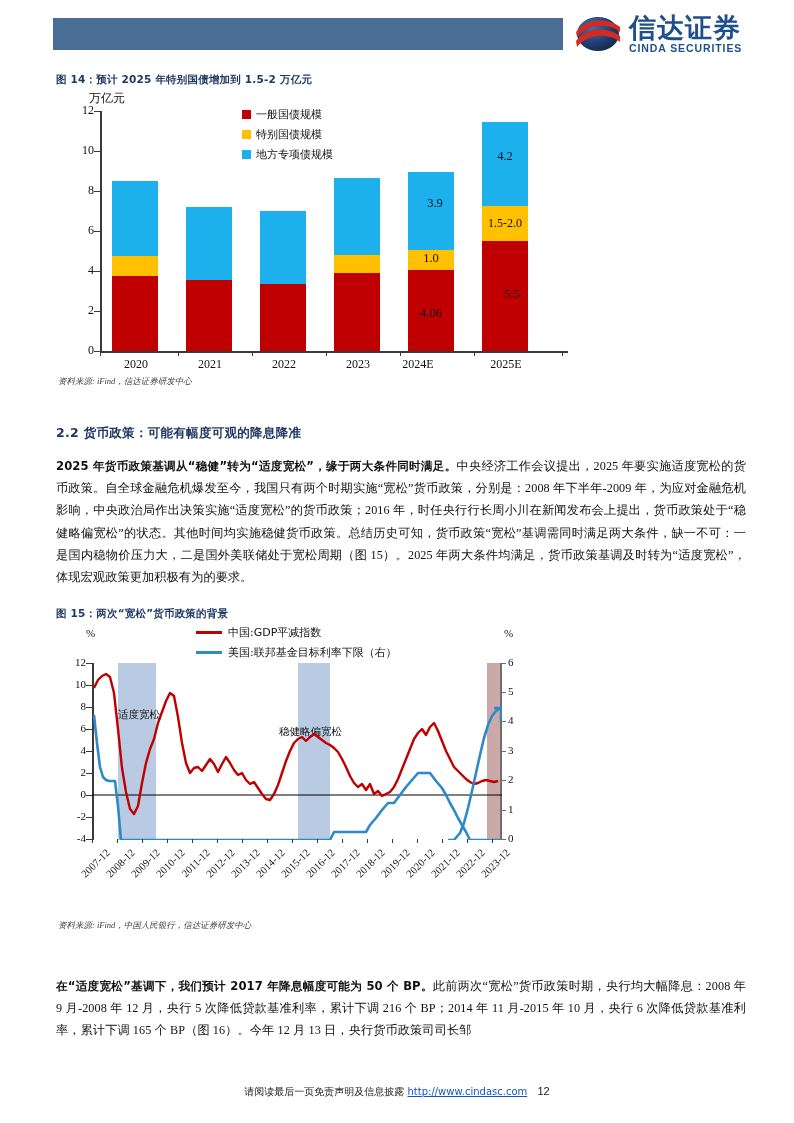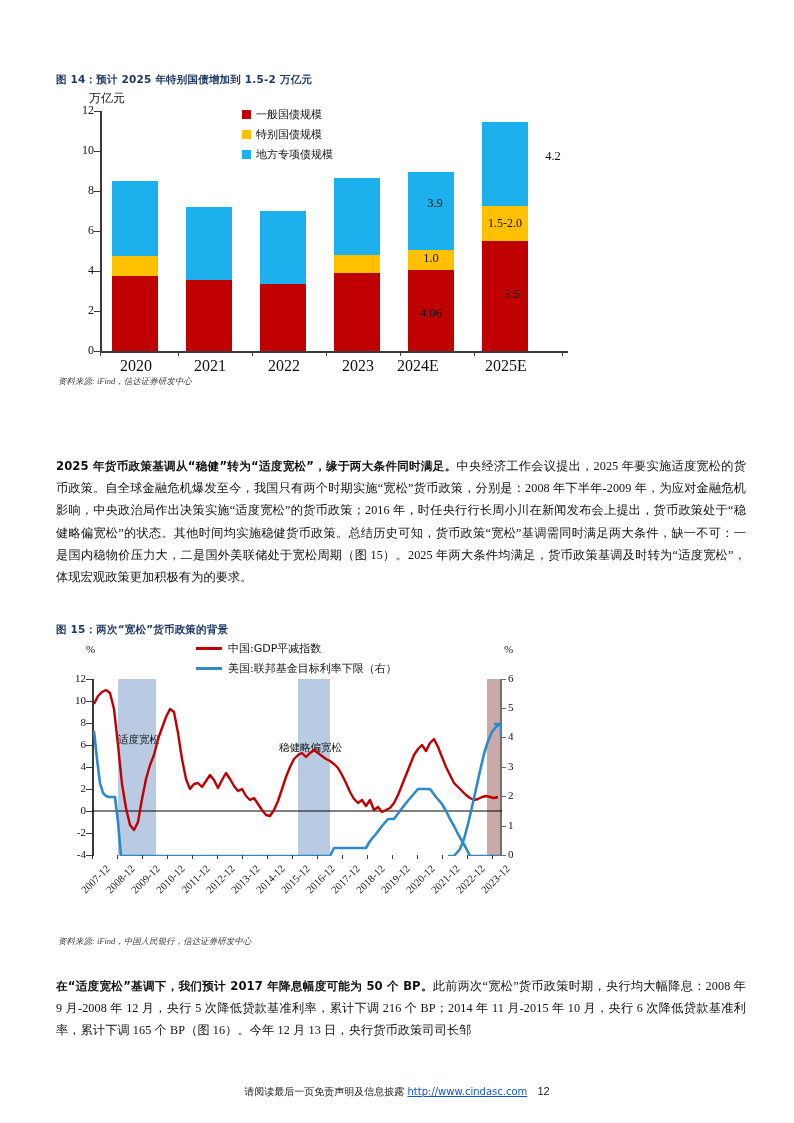--- a/index.html
+++ b/index.html
@@ -31,41 +31,41 @@
   
   #fig14{position:absolute;left:56px;top:73px;width:690px;height:320px;}
   #fig14 .plot{position:absolute;left:0px;top:18px;width:520px;height:282px;}
   .axis-unit{position:absolute;font-family:"Liberation Serif",serif;font-size:12px;color:#111;}
   .ytick{position:absolute;font-family:"Liberation Serif",serif;font-size:12px;color:#111;
         text-align:right;width:26px;}
   .ytickmark{position:absolute;width:6px;height:1px;background:#3a3a3a;}
   .yaxis{position:absolute;width:1.6px;background:#3a3a3a;}
   .xaxis{position:absolute;height:1.6px;background:#3a3a3a;}
   .xtickmark{position:absolute;width:1.2px;height:5px;background:#3a3a3a;}
-  .xtick{position:absolute;font-family:"Liberation Serif",serif;font-size:16px;color:#111;text-align:center;}
+  .xtick{position:absolute;font-family:"Liberation Serif",serif;font-size:12px;color:#111;text-align:center;}
   .bar-seg{position:absolute;}
   .bar-lbl{position:absolute;font-family:"Liberation Serif",serif;font-size:12.5px;color:#111;
         text-align:center;}
   .lg14{position:absolute;font-family:"DejaVu Sans",sans-serif;font-size:11px;color:#111;
         display:flex;align-items:center;gap:5px;white-space:nowrap;}
   .lg-sq{width:9px;height:9px;display:inline-block;flex:0 0 auto;}
 
   
   .h2{
     position:absolute;font-family:"DejaVu Sans",sans-serif;font-weight:bold;font-size:12.5px;
     color:#1f3864;letter-spacing:.3px;
   }
   .para{
     position:absolute;font-family:"Liberation Serif",serif;font-size:12.2px;color:#111;
     line-height:1.82;text-align:justify;letter-spacing:.1px;
   }
   .para b{font-family:"DejaVu Sans",sans-serif;font-weight:bold;font-size:11.6px;}
 
   
-  #fig15{position:absolute;left:56px;top:607px;width:690px;height:320px;margin-top:16px;}
+  #fig15{position:absolute;left:56px;top:607px;width:690px;height:320px;}
   #fig15 .plot{position:absolute;left:0px;top:22px;width:560px;height:240px;}
   .band{position:absolute;background:#b9cbe3;}
   .band-red{position:absolute;background:#cba9a9;}
   .band-lbl{position:absolute;font-family:"DejaVu Sans",sans-serif;font-size:10.5px;color:#111;
         white-space:nowrap;}
   .lg15{position:absolute;font-family:"DejaVu Sans",sans-serif;font-size:11px;color:#111;
         display:flex;align-items:center;gap:6px;white-space:nowrap;}
   .lg-line{width:26px;height:3px;display:inline-block;flex:0 0 auto;}
   .xtick-rot{position:absolute;font-family:"Liberation Serif",serif;font-size:10.5px;color:#111;
         transform:rotate(-45deg);transform-origin:right top;white-space:nowrap;text-align:right;}
@@ -76,20 +76,43 @@
     font-family:"DejaVu Sans",sans-serif;font-size:10px;color:#222;
   }
   .footer a{color:#1155cc;text-decoration:underline;}
   .footer .pg{font-family:"Liberation Sans",sans-serif;font-size:11px;color:#222;margin-left:7px;}
 </style>
 </head>
 <body>
 
 <div class="page">
 
+  <div class="hdr">
+    <div class="hdr-bar"></div>
+    <div class="logo">
+      <div class="logo-mark">
+        <svg width="46" height="46" viewBox="0 0 46 46">
+          <defs>
+            <radialGradient id="gb" cx="35%" cy="30%" r="75%">
+              <stop offset="0%" stop-color="#4c6fa8"></stop>
+              <stop offset="60%" stop-color="#223f77"></stop>
+              <stop offset="100%" stop-color="#15294f"></stop>
+            </radialGradient>
+          </defs>
+          <ellipse cx="23" cy="23" rx="21" ry="17" fill="url(#gb)"></ellipse>
+          <path d="M1 21 C12 6, 34 7, 45 16 L45 21 C34 12, 13 12, 2 26 Z" fill="#d42b20"></path>
+          <path d="M1 30 C12 15, 34 16, 45 25 L45 31 C34 22, 13 22, 2 36 Z" fill="#d42b20"></path>
+        </svg>
+      </div>
+      <div class="logo-text">
+        <div class="logo-cn">信达证券</div>
+        <div class="logo-en">CINDA SECURITIES</div>
+      </div>
+    </div>
+  </div>
 
   <div id="fig14">
     <div class="fig-title" style="position:absolute;left:0;top:0;">图 14：预计 2025 年特别国债增加到 1.5-2 万亿元</div>
 
     <div class="plot">
 
       <div class="axis-unit" style="left:33px;top:-1px;">万亿元</div>
 
       <div class="lg14" style="left:186px;top:16px;">
         <span class="lg-sq" style="background:#c00000"></span>
@@ -142,41 +165,42 @@
       <div class="bar-seg" style="left:352px;top:80.8px;width:46px;height:78px;background:#1cb0ec;"></div>
       <div class="bar-lbl" style="left:352px;top:215px;width:46px;">4.06</div>
       <div class="bar-lbl" style="left:352px;top:160px;width:46px;">1.0</div>
       <div class="bar-lbl" style="left:352px;top:105px;width:54px;">3.9</div>
 
       <div class="bar-seg" style="left:426px;top:150px;width:46px;height:110px;background:#c00000;"></div>
       <div class="bar-seg" style="left:426px;top:115px;width:46px;height:35px;background:#ffc000;"></div>
       <div class="bar-seg" style="left:426px;top:31px;width:46px;height:84px;background:#1cb0ec;"></div>
       <div class="bar-lbl" style="left:426px;top:196px;width:60px;">5.5</div>
       <div class="bar-lbl" style="left:420px;top:125px;width:58px;font-size:12px;">1.5-2.0</div>
-      <div class="bar-lbl" style="left:426px;top:58px;width:46px;padding-left:48px;">4.2</div>
+      <div class="bar-lbl" style="left:426px;top:58px;width:46px;">4.2</div>
 
       <div class="xtickmark" style="left:44px;top:260px;"></div>
       <div class="xtickmark" style="left:122px;top:260px;"></div>
       <div class="xtickmark" style="left:196px;top:260px;"></div>
       <div class="xtickmark" style="left:270px;top:260px;"></div>
       <div class="xtickmark" style="left:344px;top:260px;"></div>
       <div class="xtickmark" style="left:418px;top:260px;"></div>
       <div class="xtickmark" style="left:506px;top:260px;"></div>
 
       <div class="xtick" style="left:52px;top:266px;width:56px;">2020</div>
       <div class="xtick" style="left:126px;top:266px;width:56px;">2021</div>
       <div class="xtick" style="left:200px;top:266px;width:56px;">2022</div>
       <div class="xtick" style="left:274px;top:266px;width:56px;">2023</div>
       <div class="xtick" style="left:332px;top:266px;width:60px;">2024E</div>
       <div class="xtick" style="left:420px;top:266px;width:60px;">2025E</div>
     </div>
 
     <div class="fig-src" style="position:absolute;left:2px;top:303px;">资料来源: iFind，信达证券研发中心</div>
   </div>
 
+  <div class="h2" style="left:56px;top:425px;">2.2 货币政策：可能有幅度可观的降息降准</div>
 
   <div class="para" style="left:56px;top:455px;width:690px;"><b>2025 年货币政策基调从“稳健”转为“适度宽松”，缘于两大条件同时满足。</b><span>中央经济工作会议提出，2025 年要实施适度宽松的货币政策。自全球金融危机爆发至今，我国只有两个时期实施“宽松”货币政策，分别是：2008 年下半年-2009 年，为应对金融危机影响，中央政治局作出决策实施“适度宽松”的货币政策；2016 年，时任央行行长周小川在新闻发布会上提出，货币政策处于“稳健略偏宽松”的状态。其他时间均实施稳健货币政策。总结历史可知，货币政策“宽松”基调需同时满足两大条件，缺一不可：一是国内稳物价压力大，二是国外美联储处于宽松周期（图 15）。2025 年两大条件均满足，货币政策基调及时转为“适度宽松”，体现宏观政策更加积极有为的要求。</span></div>
 
   <div id="fig15">
     <div class="fig-title" style="position:absolute;left:0;top:0;">图 15：两次“宽松”货币政策的背景</div>
 
     <div class="plot">
 
       <div class="axis-unit" style="left:30px;top:-2px;font-size:11px;">%</div>
       <div class="axis-unit" style="left:448px;top:-2px;font-size:11px;">%</div>
@@ -223,21 +247,21 @@
       <div class="ytick" style="left:452px;top:144px;font-size:11px;text-align:left;">2</div>
       <div class="ytickmark" style="left:444px;top:181px;background:#6f6f6f;"></div>
       <div class="ytick" style="left:452px;top:174px;font-size:11px;text-align:left;">1</div>
       <div class="ytickmark" style="left:444px;top:210px;background:#6f6f6f;"></div>
       <div class="ytick" style="left:452px;top:203px;font-size:11px;text-align:left;">0</div>
 
       <div class="band" style="left:62px;top:34px;width:38px;height:177px;"></div>
       <div class="band" style="left:242px;top:34px;width:32px;height:177px;"></div>
       <div class="band-red" style="left:431px;top:34px;width:13px;height:177px;"></div>
 
-      <div class="band-lbl" style="left:62px;top:88px;">适度宽松</div>
+      <div class="band-lbl" style="left:62px;top:79px;">适度宽松</div>
       <div class="band-lbl" style="left:223px;top:96px;">稳健略偏宽松</div>
 
       <svg style="position:absolute;left:36px;top:34px;" width="410" height="177" viewBox="0 0 410 177">
 
         <line x1="0" y1="132" x2="410" y2="132" stroke="#000" stroke-width="1"></line>
 
         <polyline fill="none" stroke="#c00000" stroke-width="2.4" stroke-linejoin="round" points="2,25 6,17 10,13 14,11 18,14 22,30 26,66 30,105 34,129 38,146 42,151 46,143 50,120
                   54,100 58,86 62,76 66,60 70,49 74,38 78,30 82,33 86,54 90,80 94,100 98,110 102,105
                   106,104 110,108 114,102 118,96 122,101 126,109 130,101 134,94 138,100 142,107 146,112
                   150,110 154,117 158,121 162,119 166,125 170,131 174,136 178,137 182,131 186,122

